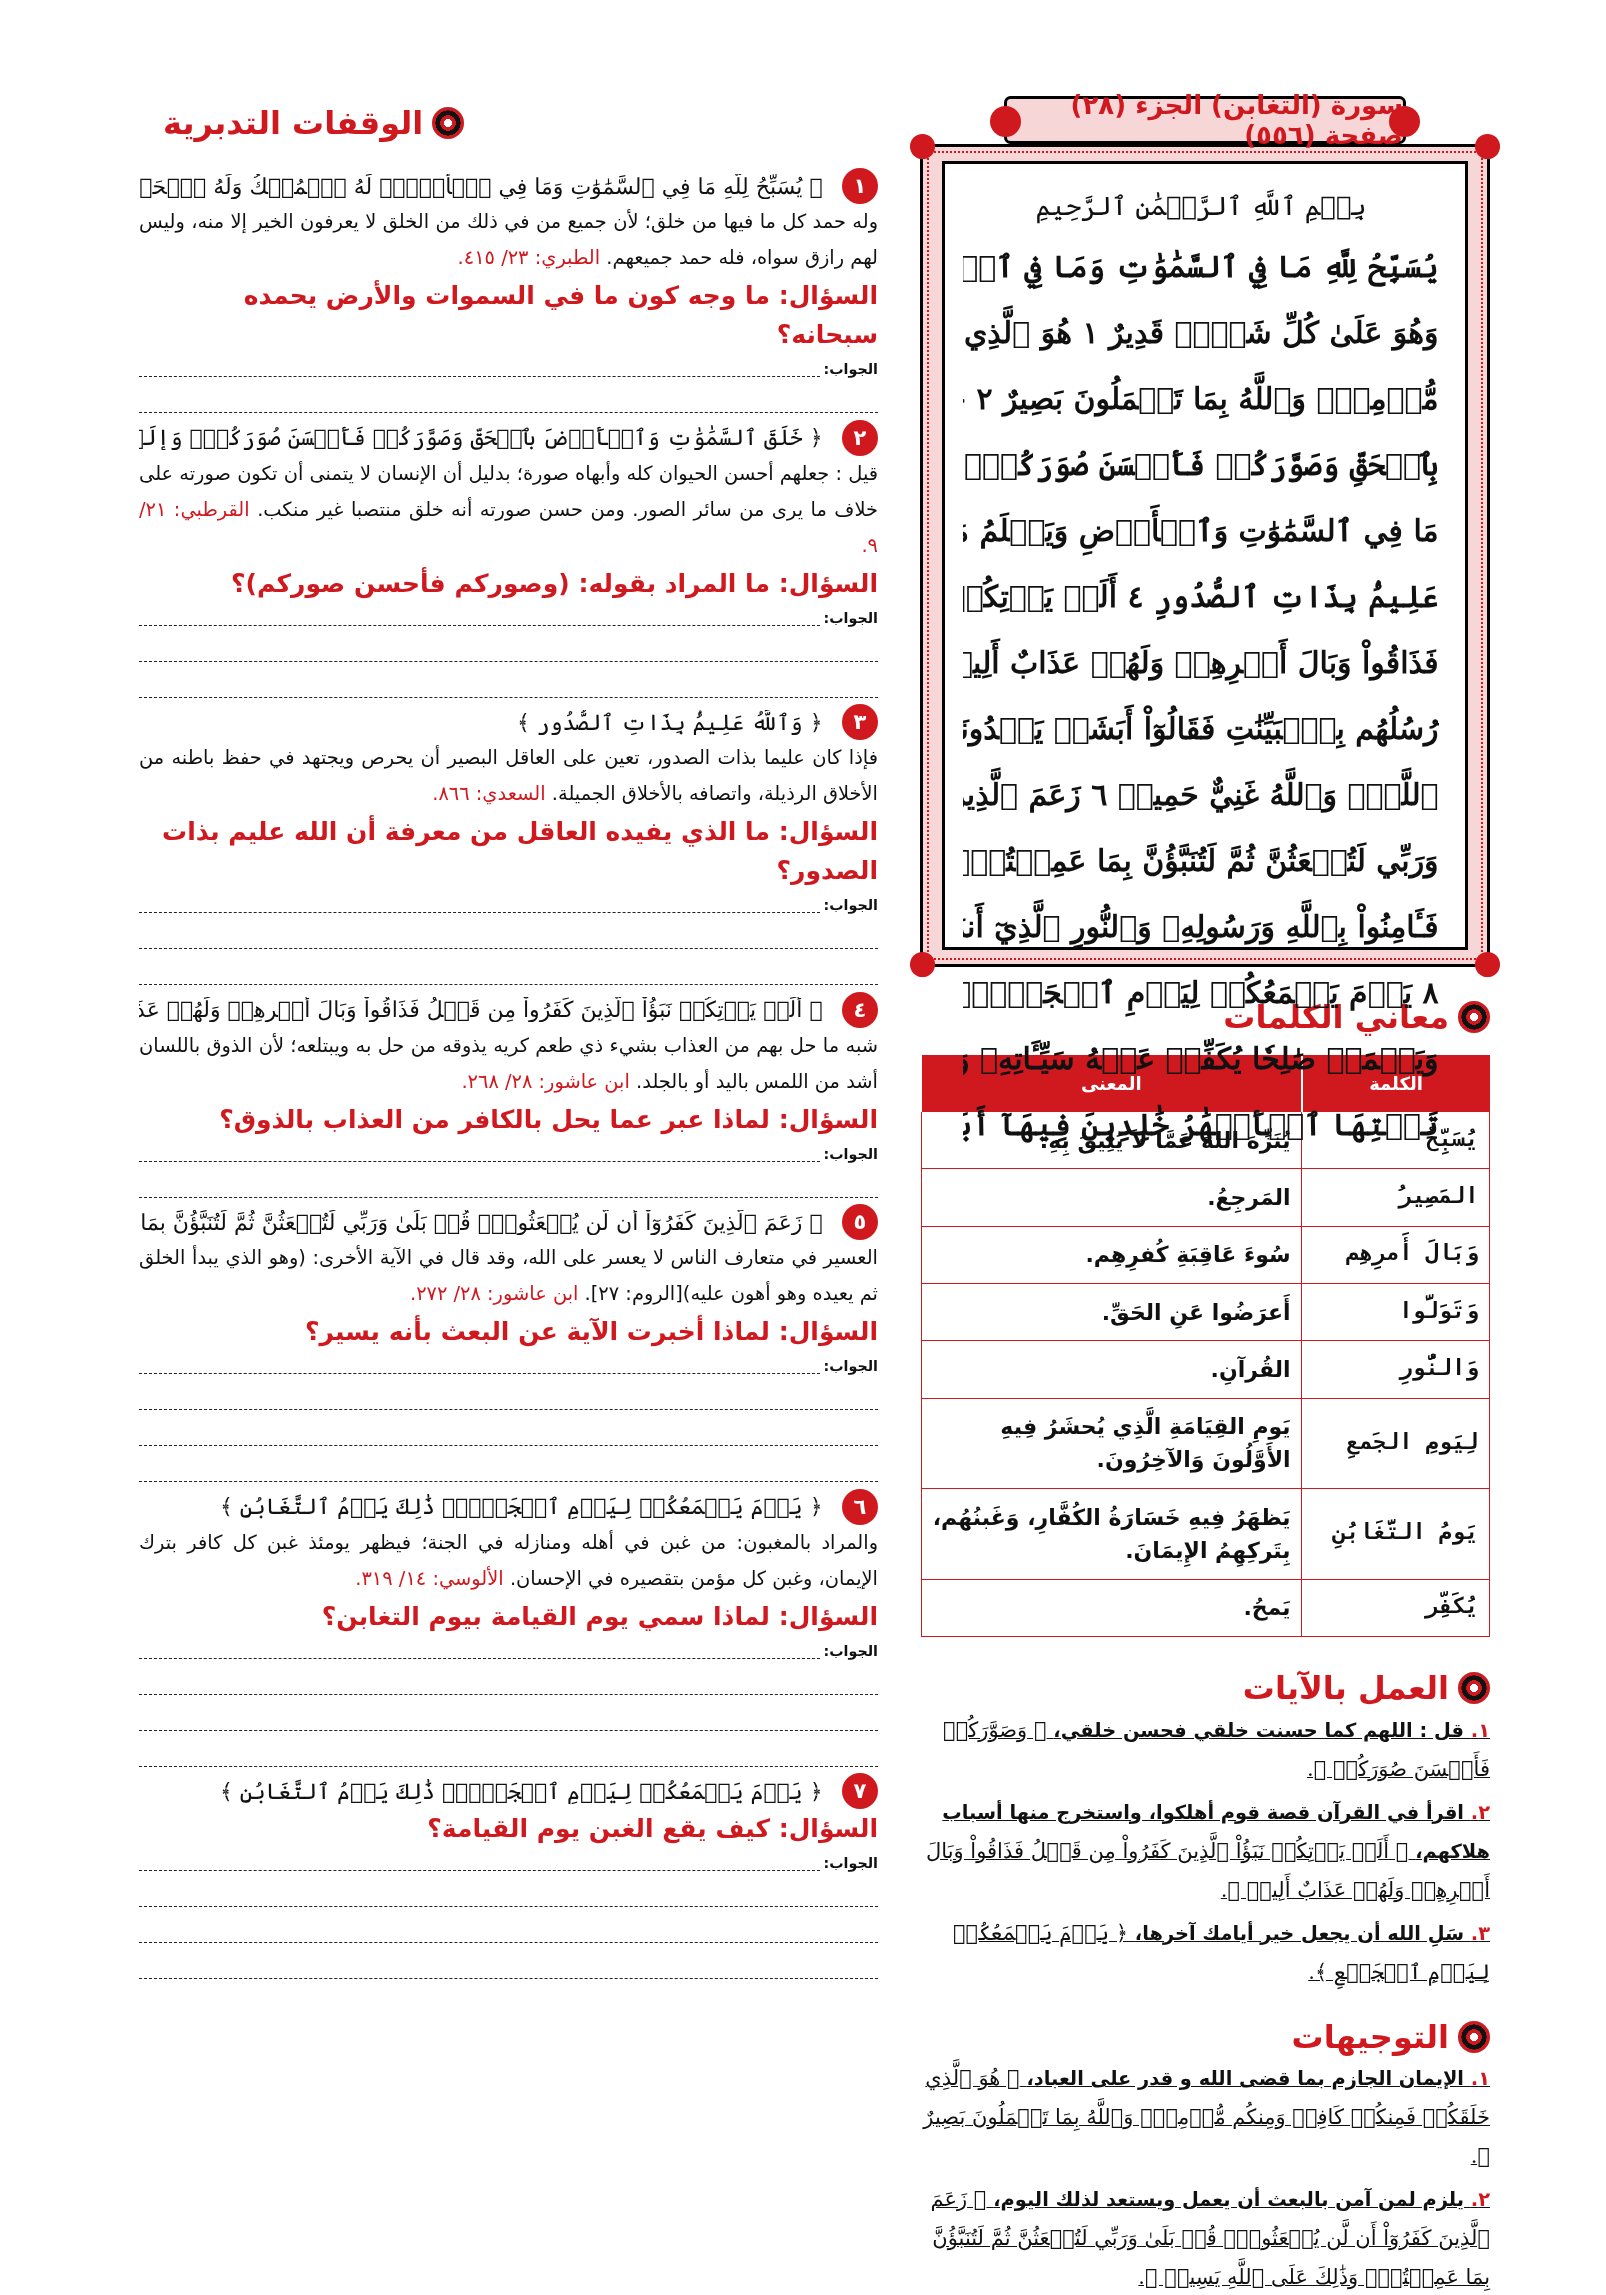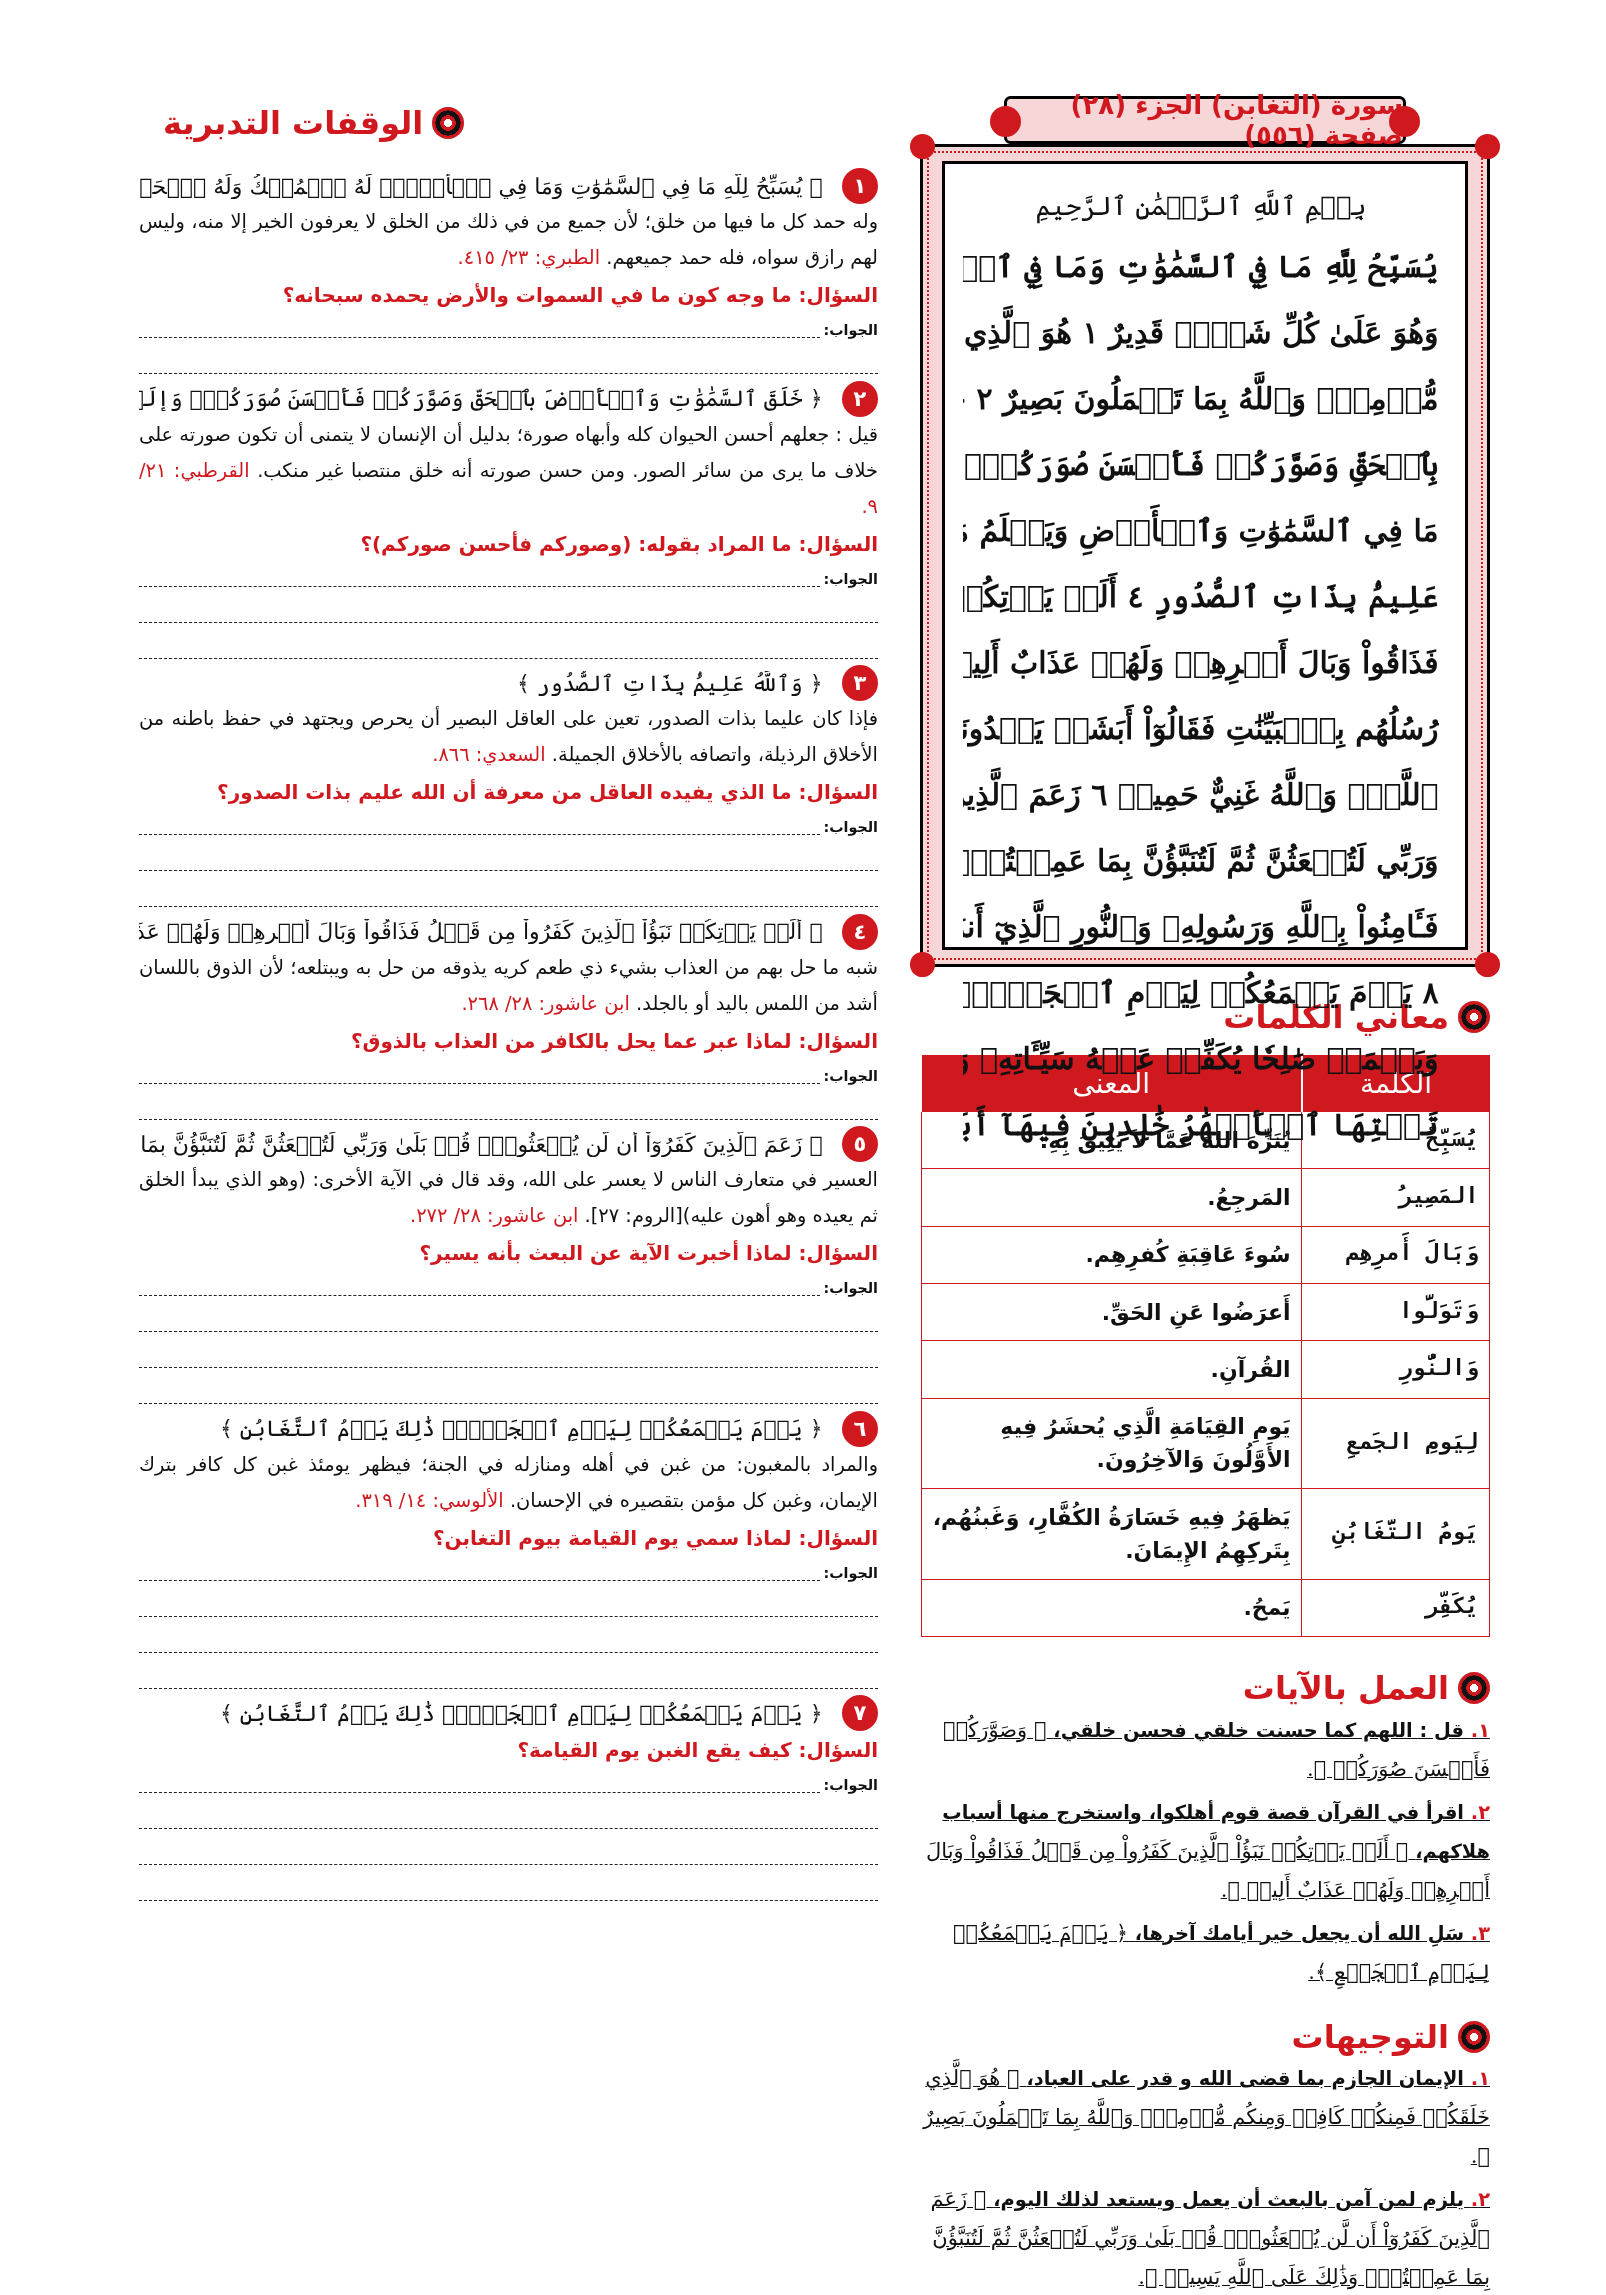--- a/index.html
+++ b/index.html
@@ -57,21 +57,21 @@
   .rosette {
     width: 32px; height: 32px; border-radius: 50%;
     background: radial-gradient(circle, #fff 0 18%, #d0191f 19% 34%, #111 35% 55%, #d0191f 56% 70%, #111 71% 100%);
     flex: 0 0 auto;
   }
 
   
   .glossary { margin-top: 31px; }
   .glossary-table { width: 570px; margin-top: 19.4px; border-collapse: collapse; }
   .glossary-table th {
-    background: #d0191f; color: #fff; font-size: 28px; height: 47px; font-weight: normal;
+    background: #d0191f; color: #fff; font-size: 18px; height: 47px; font-weight: bold;
     border-left: 2.6px solid #fff;
   }
   .glossary-table td {
     border: 1.9px solid #d0191f; font-size: 22px; font-weight: bold;
     padding: 11.7px 10.4px; vertical-align: middle; line-height: 1.5;
   }
   .glossary-table td.word { width: 188px; font-family: Liberation Mono, monospace; }
   .glossary-table tr { height: 56px; }
 
   
@@ -84,21 +84,21 @@
   .left-col .section-heading { justify-content: flex-start; margin-bottom: 26px; margin-left: 24px; }
   .reflection { margin-bottom: 6.5px; }
   .ref-head { display: flex; align-items: center; gap: 19.4px; }
   .ref-num {
     width: 36px; height: 36px; border-radius: 50%; background: #d0191f; color: #fff;
     font-size: 21px; font-weight: bold; text-align: center; line-height: 36px; flex: 0 0 auto;
   }
   .ref-ayah { font-family: "DejaVu Serif", serif; font-size: 22px; white-space: nowrap; overflow: hidden; }
   .ref-body { font-size: 19.4px; font-weight: normal; line-height: 36px; text-align: justify; }
   .ref-source { color: #d0191f; }
-  .ref-question { font-size: 20px; font-weight: bold; color: #d0191f; line-height: 39px; text-align: right; }
+  .ref-question { font-size: 25px; font-weight: bold; color: #d0191f; line-height: 39px; text-align: right; }
   .answer-label { font-size: 14.3px; font-weight: bold; display: flex; align-items: flex-end; gap: 3.9px; height: 23px; }
   .answer-line-first { flex: 1; border-bottom: 1.9px dashed #222; }
   .answer-line { height: 36px; border-bottom: 1.9px dashed #222; }
 </style>
 </head>
 <body>
 
 <div class="left-col">
   <div class="section-heading" style="justify-content:flex-end;margin-right:-19.4px;">
     <span class="rosette"></span>

